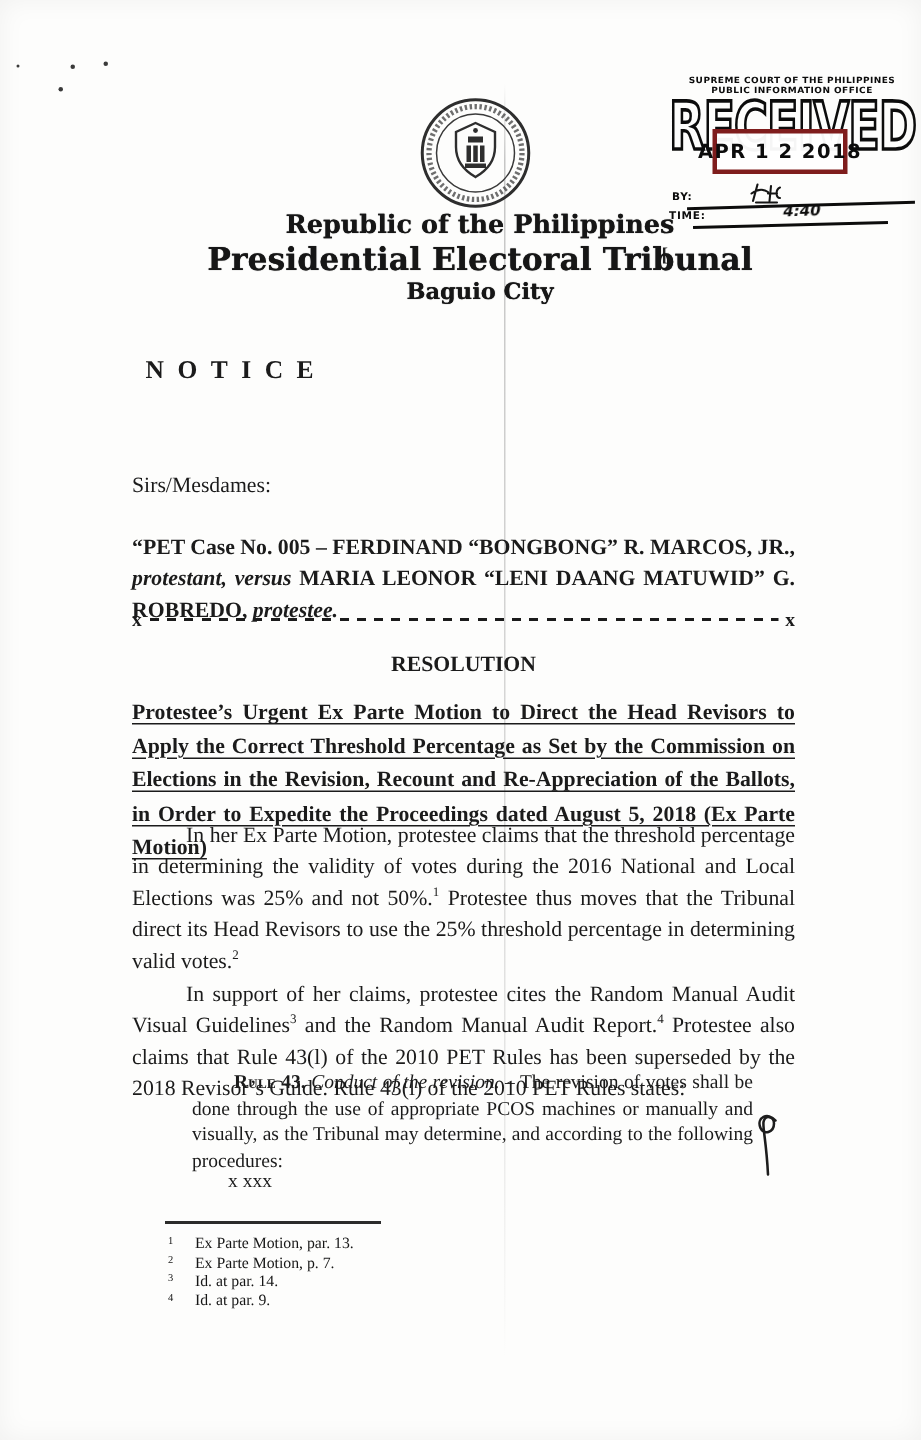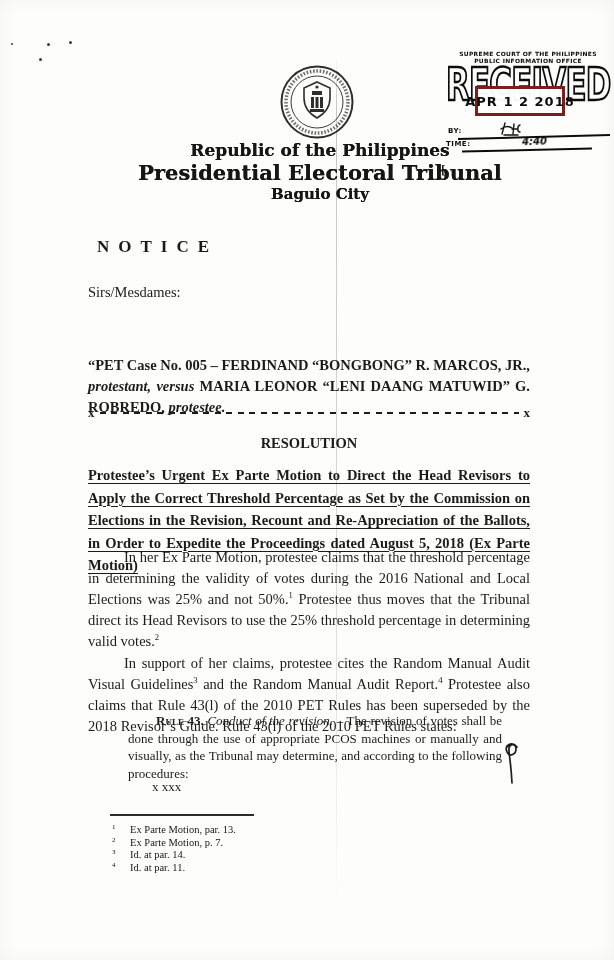--- a/index.html
+++ b/index.html
@@ -139,21 +139,21 @@
   </div>
 
   <div class="letterhead">
     <div class="lh-republic">Republic of the Philippines</div>
     <div class="lh-tribunal">Presidential Electoral Tribunal</div>
     <div class="lh-city">Baguio City</div>
   </div>
 
   <div class="content notice-title" style="position:absolute;">NOTICE</div>
 
-  <div class="content salutation" style="position:absolute;">Sirs/Mesdames:</div>
+  <div class="content salutation" style="position:absolute;margin-top:32px;">Sirs/Mesdames:</div>
 
 
   <div class="content case-block" style="position:absolute;"><span class="seg-b">“PET Case No. 005 – FERDINAND “BONGBONG” R.  MARCOS, JR., </span><span class="seg-i">protestant, </span><span class="seg-bi">versus</span><span class="seg-b"> MARIA LEONOR “LENI DAANG MATUWID” G. ROBREDO, </span><span class="seg-i">protestee.</span></div>
 
   <div class="content case-sep" style="position:absolute;">
     <span>x</span>
     <span class="dashes"></span>
     <span>x</span>
   </div>
 
@@ -181,17 +181,17 @@
     <div class="fn-row">
       <span class="fn-num">2</span>
       <span class="fn-text">Ex Parte Motion, p. 7.</span>
     </div>
     <div class="fn-row">
       <span class="fn-num">3</span>
       <span class="fn-text">Id. at par. 14.</span>
     </div>
     <div class="fn-row">
       <span class="fn-num">4</span>
-      <span class="fn-text">Id. at par. 11.</span>
+      <span class="fn-text">Id. at par. 9.</span>
     </div>
   </div>
 
 </div>
 
 </body></html>

